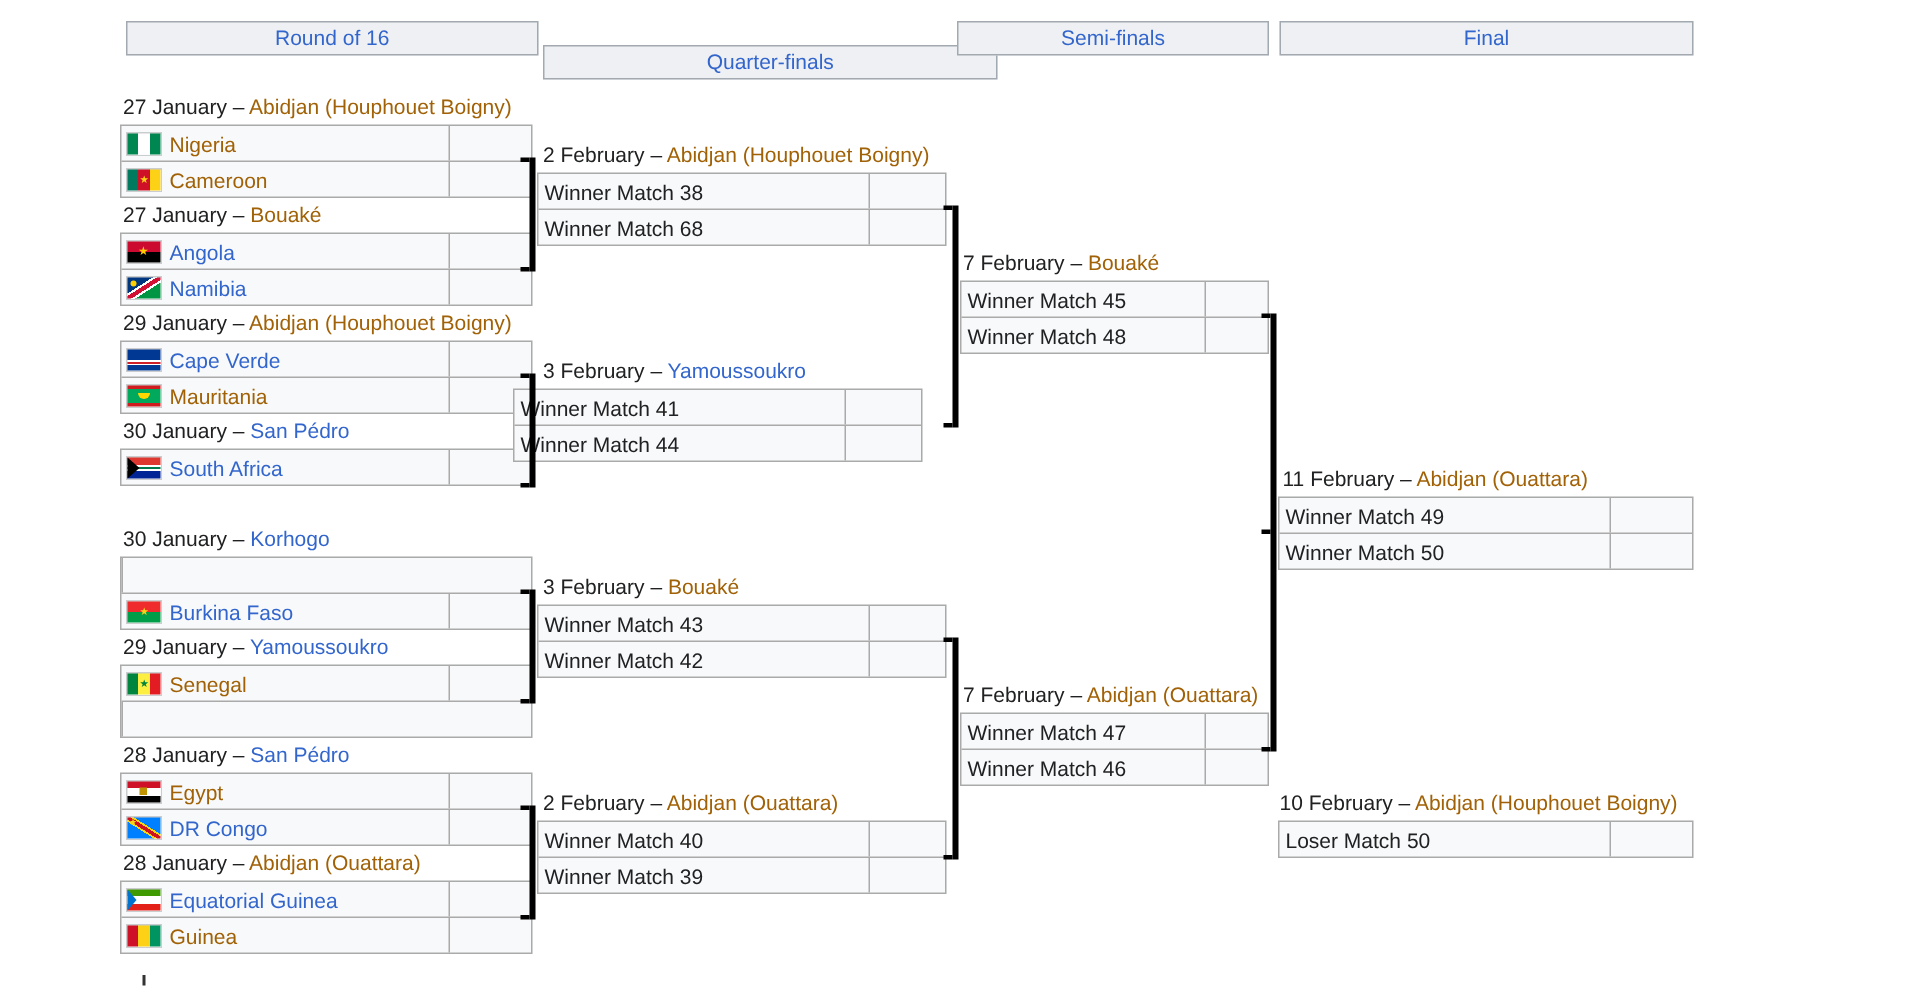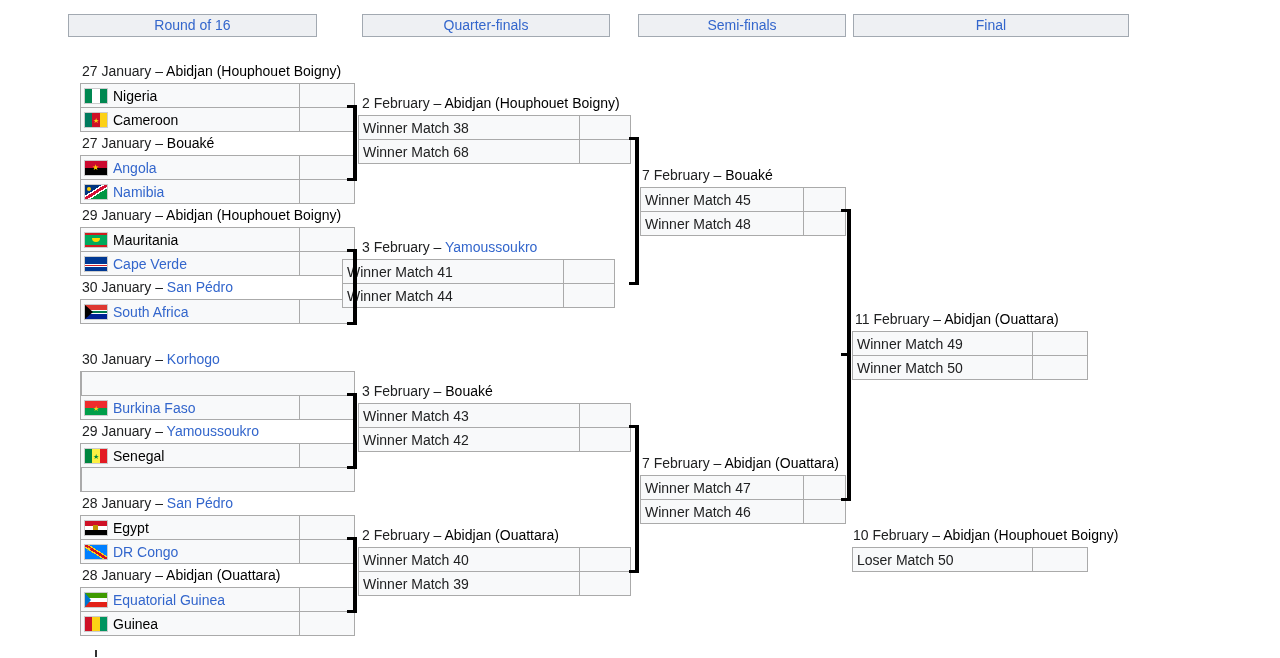--- a/index.html
+++ b/index.html
@@ -12,25 +12,25 @@
   .date{position:absolute;height:24px;line-height:24px;white-space:nowrap;color:#202122;}
   
   .box{position:absolute;background:#f8f9fa;border:1px solid #aaaaaa;box-sizing:border-box;}
   .row{display:flex;height:23px;align-items:center;}
   .row + .row{border-top:1px solid #aaaaaa;}
   .name{flex:1 1 auto;display:flex;align-items:center;padding-left:4px;overflow:hidden;white-space:nowrap;height:100%;}
   .score{border-left:1px solid #aaaaaa;height:100%;flex:0 0 auto;}
   .w-r16{width:275px}.w-r16 .score{width:54px}
   .w-qf{width:273px}.w-qf .score{width:50px}
   .w-sf{width:206px}.w-sf .score{width:41px}
-  .w-f{width:236px}.w-f .score{width:54px}
+  .w-f{width:277px}.w-f .score{width:54px}
   
   .lk{text-decoration:none;cursor:pointer;}
   .lk[data-visited="false"]{color:#3366cc;}
-  .lk[data-visited="true"]{color:#000000;}
+  .lk[data-visited="true"]{color:#a16207;}
   
   .bar{position:absolute;width:4px;background:#000;}
   .tick{position:absolute;width:6px;height:3px;background:#000;}
   
   .flag{position:relative;display:inline-block;width:22px;height:14px;margin-right:6px;flex:0 0 auto;
         box-shadow:0 0 0 1px rgba(0,0,0,.18);}
   .flag::after{position:absolute;line-height:1;}
   .f-nigeria{background:linear-gradient(to right,#008751 0 33%,#fff 33% 67%,#008751 67%);}
   .f-cameroon{background:linear-gradient(to right,#007a5e 0 33%,#ce1126 33% 67%,#fcd116 67%);}
   .f-cameroon::after{content:'★';color:#fcd116;font-size:7px;left:8px;top:4px;}
@@ -61,22 +61,22 @@
         border-top:7px solid transparent;border-bottom:7px solid transparent;border-left:6px solid #0073ce;}
   .f-guinea{background:linear-gradient(to right,#ce1126 0 33%,#fcd116 33% 67%,#009460 67%);}
   
   .artifact{position:absolute;width:2px;height:7px;background:#333;}
 </style>
 </head>
 <body>
 
 <div id="stage">
 
-  <div class="hdr" style="left:68px;top:14px;width:249px">Round of 16</div>
-  <div class="hdr" style="left:362px;top:14px;width:248px">Quarter-finals</div>
+  <div class="hdr" style="left:84px;top:14px;width:275px">Round of 16</div>
+  <div class="hdr" style="left:362px;top:30px;width:303px">Quarter-finals</div>
   <div class="hdr" style="left:638px;top:14px;width:208px">Semi-finals</div>
   <div class="hdr" style="left:853px;top:14px;width:276px">Final</div>
 
   <div class="date" style="left:82px;top:59px"><span>27 January – </span><a class="lk" data-visited="true">Abidjan (Houphouet Boigny)</a></div>
   <div class="box w-r16" style="left:80px;top:83px">
     <div class="row">
       <div class="name">
           <span class="flag f-nigeria"></span>
           <a class="lk" data-visited="true">Nigeria</a>
         </div>
@@ -106,29 +106,29 @@
           <a class="lk" data-visited="false">Namibia</a>
         </div>
       <div class="score"></div>
     </div>
   </div>
 
   <div class="date" style="left:82px;top:203px"><span>29 January – </span><a class="lk" data-visited="true">Abidjan (Houphouet Boigny)</a></div>
   <div class="box w-r16" style="left:80px;top:227px">
     <div class="row">
       <div class="name">
+          <span class="flag f-cape-verde"></span>
+          <a class="lk" data-visited="false">Cape Verde</a>
+        </div>
+      <div class="score"></div>
+    </div>
+    <div class="row">
+      <div class="name">
           <span class="flag f-mauritania"></span>
           <a class="lk" data-visited="true">Mauritania</a>
-        </div>
-      <div class="score"></div>
-    </div>
-    <div class="row">
-      <div class="name">
-          <span class="flag f-cape-verde"></span>
-          <a class="lk" data-visited="false">Cape Verde</a>
         </div>
       <div class="score"></div>
     </div>
   </div>
 
   <div class="date" style="left:82px;top:275px"><span>30 January – </span><a class="lk" data-visited="false">San Pédro</a></div>
   <div class="box w-r16" style="left:80px;top:299px">
     <div class="row">
       <div class="name">
           <span class="flag f-south-africa"></span>

